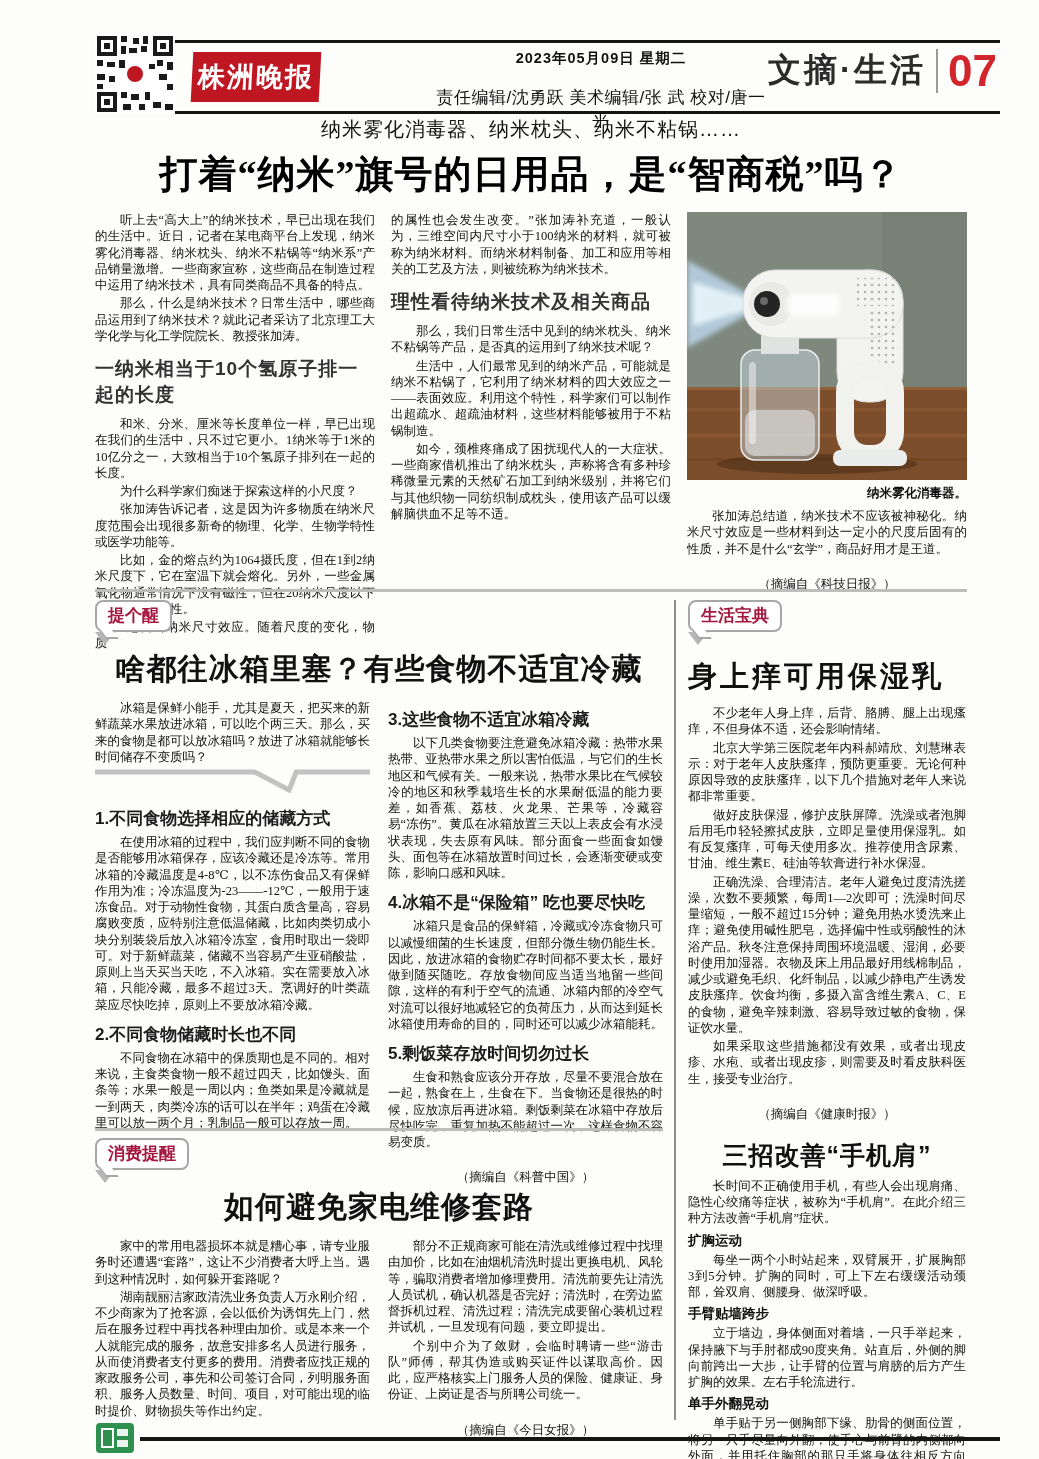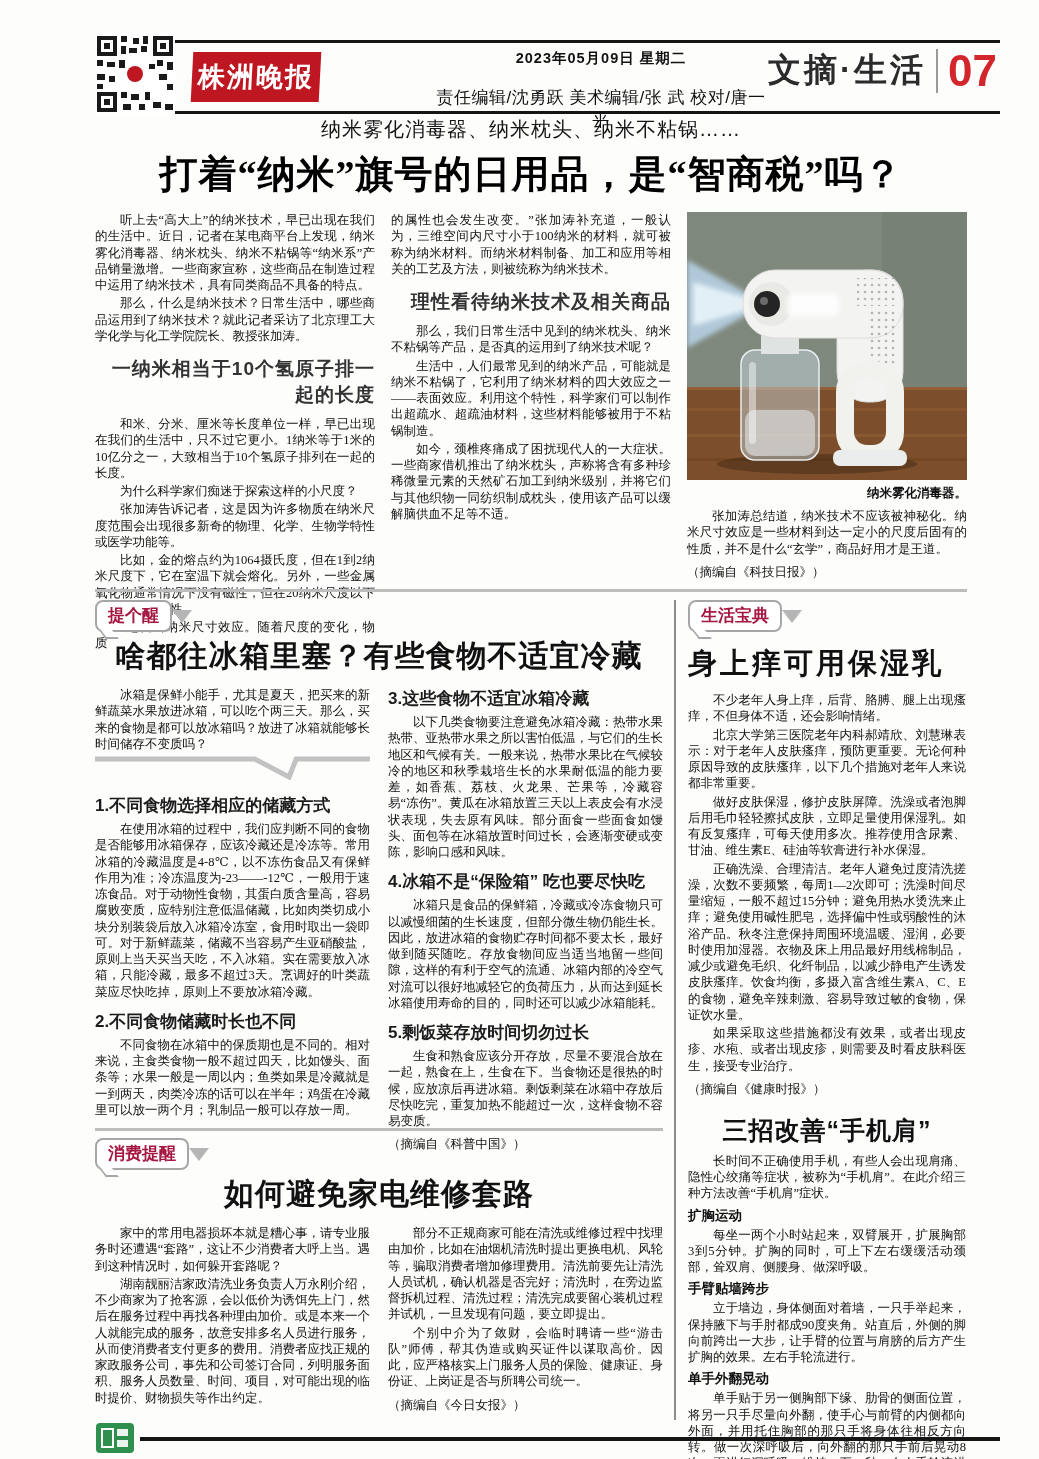--- a/index.html
+++ b/index.html
@@ -20,40 +20,40 @@
   #head-editors{font-size:17px;margin-top:18px;letter-spacing:.5px;}
   #head-right{position:absolute;right:42px;top:48px;display:flex;align-items:center;gap:10px;
         font-family:"Liberation Sans","DejaVu Sans",sans-serif;}
   #section-title{font-size:33px;font-weight:bold;color:#2b2b2b;letter-spacing:3px;}
   #pagebar{width:2px;height:44px;background:#9a9a9a;}
   #page-number{font-size:44px;font-weight:bold;color:#d3262c;line-height:1;}
   
   .para{font-size:12.5px;line-height:1.3;text-align:justify;text-indent:2em;margin:0;color:#101010;}
   .para + .para{margin-top:2px;}
   .cont{text-indent:0;}
-  .src{text-align:left;font-size:12.5px;font-family:"Liberation Sans",sans-serif;margin-top:7px;}
+  .src{text-align:center;font-size:12.5px;font-family:"Liberation Sans",sans-serif;margin-top:19px;}
   .subhead{font-family:"Liberation Sans","DejaVu Sans",sans-serif;font-size:19px;color:#333;
-           font-weight:600;margin:12px 0 8px;letter-spacing:1px;text-align:right;}
+           font-weight:600;margin:12px 0 8px;letter-spacing:1px;}
   .numhead{font-family:"Liberation Sans",sans-serif;font-size:17px;color:#1c1c1c;font-weight:600;margin:10px 0 4px;}
   .movehead{font-family:"Liberation Sans",sans-serif;font-size:13.5px;font-weight:bold;margin:5px 0 2px;text-indent:0;}
   
   #lead{position:absolute;top:116px;left:95px;width:872px;}
   #lead-kicker{text-align:center;font-size:20px;color:#151515;font-family:"Liberation Sans",sans-serif;letter-spacing:1px;}
   #lead-headline{text-align:center;font-size:38px;font-weight:900;color:#000;margin:6px 0 12px;letter-spacing:1px;}
   .cols{display:flex;gap:16px;}
   .col{flex:1;min-width:0;}
   #photo{width:280px;height:268px;display:block;}
   .caption{text-align:right;font-size:12.5px;font-family:"Liberation Sans",sans-serif;font-weight:600;margin:5px 0 6px;}
   
   .hdiv{position:absolute;background:#bdbdbd;height:3px;}
   #div1{top:589px;left:95px;width:872px;}
   #div2{top:1128px;left:95px;width:568px;}
   #vdiv{position:absolute;left:674px;top:600px;width:1.5px;height:820px;background:#8d8d8d;}
   
-  .bubble-wrap{display:flex;align-items:center;margin-bottom:4px;}
+  .bubble-wrap{display:flex;align-items:flex-start;margin-bottom:4px;flex-direction:column;}
   .bubble{position:relative;border:2px solid #a6a6a6;border-radius:8px;padding:2px 11px 3px;
           font-family:"Liberation Sans",sans-serif;font-weight:bold;font-size:17px;color:#a51740;background:#fff;}
   .bubble::after{content:'';position:absolute;left:5px;bottom:-9px;width:11px;height:8px;background:#fff;
           border-left:2px solid #a6a6a6;border-bottom:2px solid #a6a6a6;transform:skewX(38deg);}
   .tri{width:0;height:0;border-left:10px solid transparent;border-right:10px solid transparent;border-top:13px solid #b5b5b5;}
   
   #fridge{position:absolute;top:600px;left:95px;width:568px;}
   .sec-headline{text-align:center;font-size:30px;font-weight:900;margin:0 0 10px;letter-spacing:1px;}
   .fcols{display:flex;gap:18px;}
   #repair{position:absolute;top:1138px;left:95px;width:568px;}
@@ -210,21 +210,21 @@
         <p class="para">冰箱是保鲜小能手，尤其是夏天，把买来的新鲜蔬菜水果放进冰箱，可以吃个两三天。那么，买来的食物是都可以放冰箱吗？放进了冰箱就能够长时间储存不变质吗？</p>
         <svg width="100%" height="28" viewBox="0 0 272 28" preserveAspectRatio="none">
           <polyline points="0,7 158,7 192,25 199,7 272,7" fill="none" stroke="#c2c2c2" stroke-width="5"></polyline>
         </svg>
         <div class="numhead">1.不同食物选择相应的储藏方式</div>
         <p class="para">在使用冰箱的过程中，我们应判断不同的食物是否能够用冰箱保存，应该冷藏还是冷冻等。常用冰箱的冷藏温度是4-8℃，以不冻伤食品又有保鲜作用为准；冷冻温度为-23——-12℃，一般用于速冻食品。对于动物性食物，其蛋白质含量高，容易腐败变质，应特别注意低温储藏，比如肉类切成小块分别装袋后放入冰箱冷冻室，食用时取出一袋即可。对于新鲜蔬菜，储藏不当容易产生亚硝酸盐，原则上当天买当天吃，不入冰箱。实在需要放入冰箱，只能冷藏，最多不超过3天。烹调好的叶类蔬菜应尽快吃掉，原则上不要放冰箱冷藏。</p>
         <div class="numhead">2.不同食物储藏时长也不同</div>
         <p class="para">不同食物在冰箱中的保质期也是不同的。相对来说，主食类食物一般不超过四天，比如馒头、面条等；水果一般是一周以内；鱼类如果是冷藏就是一到两天，肉类冷冻的话可以在半年；鸡蛋在冷藏里可以放一两个月；乳制品一般可以存放一周。</p>
       </div>
       <div class="col">
-        <div class="numhead" style="margin-top:0">3.这些食物不适宜冰箱冷藏</div>
+        <div class="numhead" style="margin-top:8px">3.这些食物不适宜冰箱冷藏</div>
         <p class="para">以下几类食物要注意避免冰箱冷藏：热带水果热带、亚热带水果之所以害怕低温，与它们的生长地区和气候有关。一般来说，热带水果比在气候较冷的地区和秋季栽培生长的水果耐低温的能力要差，如香蕉、荔枝、火龙果、芒果等，冷藏容易“冻伤”。黄瓜在冰箱放置三天以上表皮会有水浸状表现，失去原有风味。部分面食一些面食如馒头、面包等在冰箱放置时间过长，会逐渐变硬或变陈，影响口感和风味。</p>
         <div class="numhead">4.冰箱不是“保险箱” 吃也要尽快吃</div>
         <p class="para">冰箱只是食品的保鲜箱，冷藏或冷冻食物只可以减慢细菌的生长速度，但部分微生物仍能生长。因此，放进冰箱的食物贮存时间都不要太长，最好做到随买随吃。存放食物间应当适当地留一些间隙，这样的有利于空气的流通、冰箱内部的冷空气对流可以很好地减轻它的负荷压力，从而达到延长冰箱使用寿命的目的，同时还可以减少冰箱能耗。</p>
         <div class="numhead">5.剩饭菜存放时间切勿过长</div>
         <p class="para">生食和熟食应该分开存放，尽量不要混合放在一起，熟食在上，生食在下。当食物还是很热的时候，应放凉后再进冰箱。剩饭剩菜在冰箱中存放后尽快吃完，重复加热不能超过一次，这样食物不容易变质。</p>
         <div class="src">（摘编自《科普中国》）</div>
       </div>
     </div>
   </section>
 

